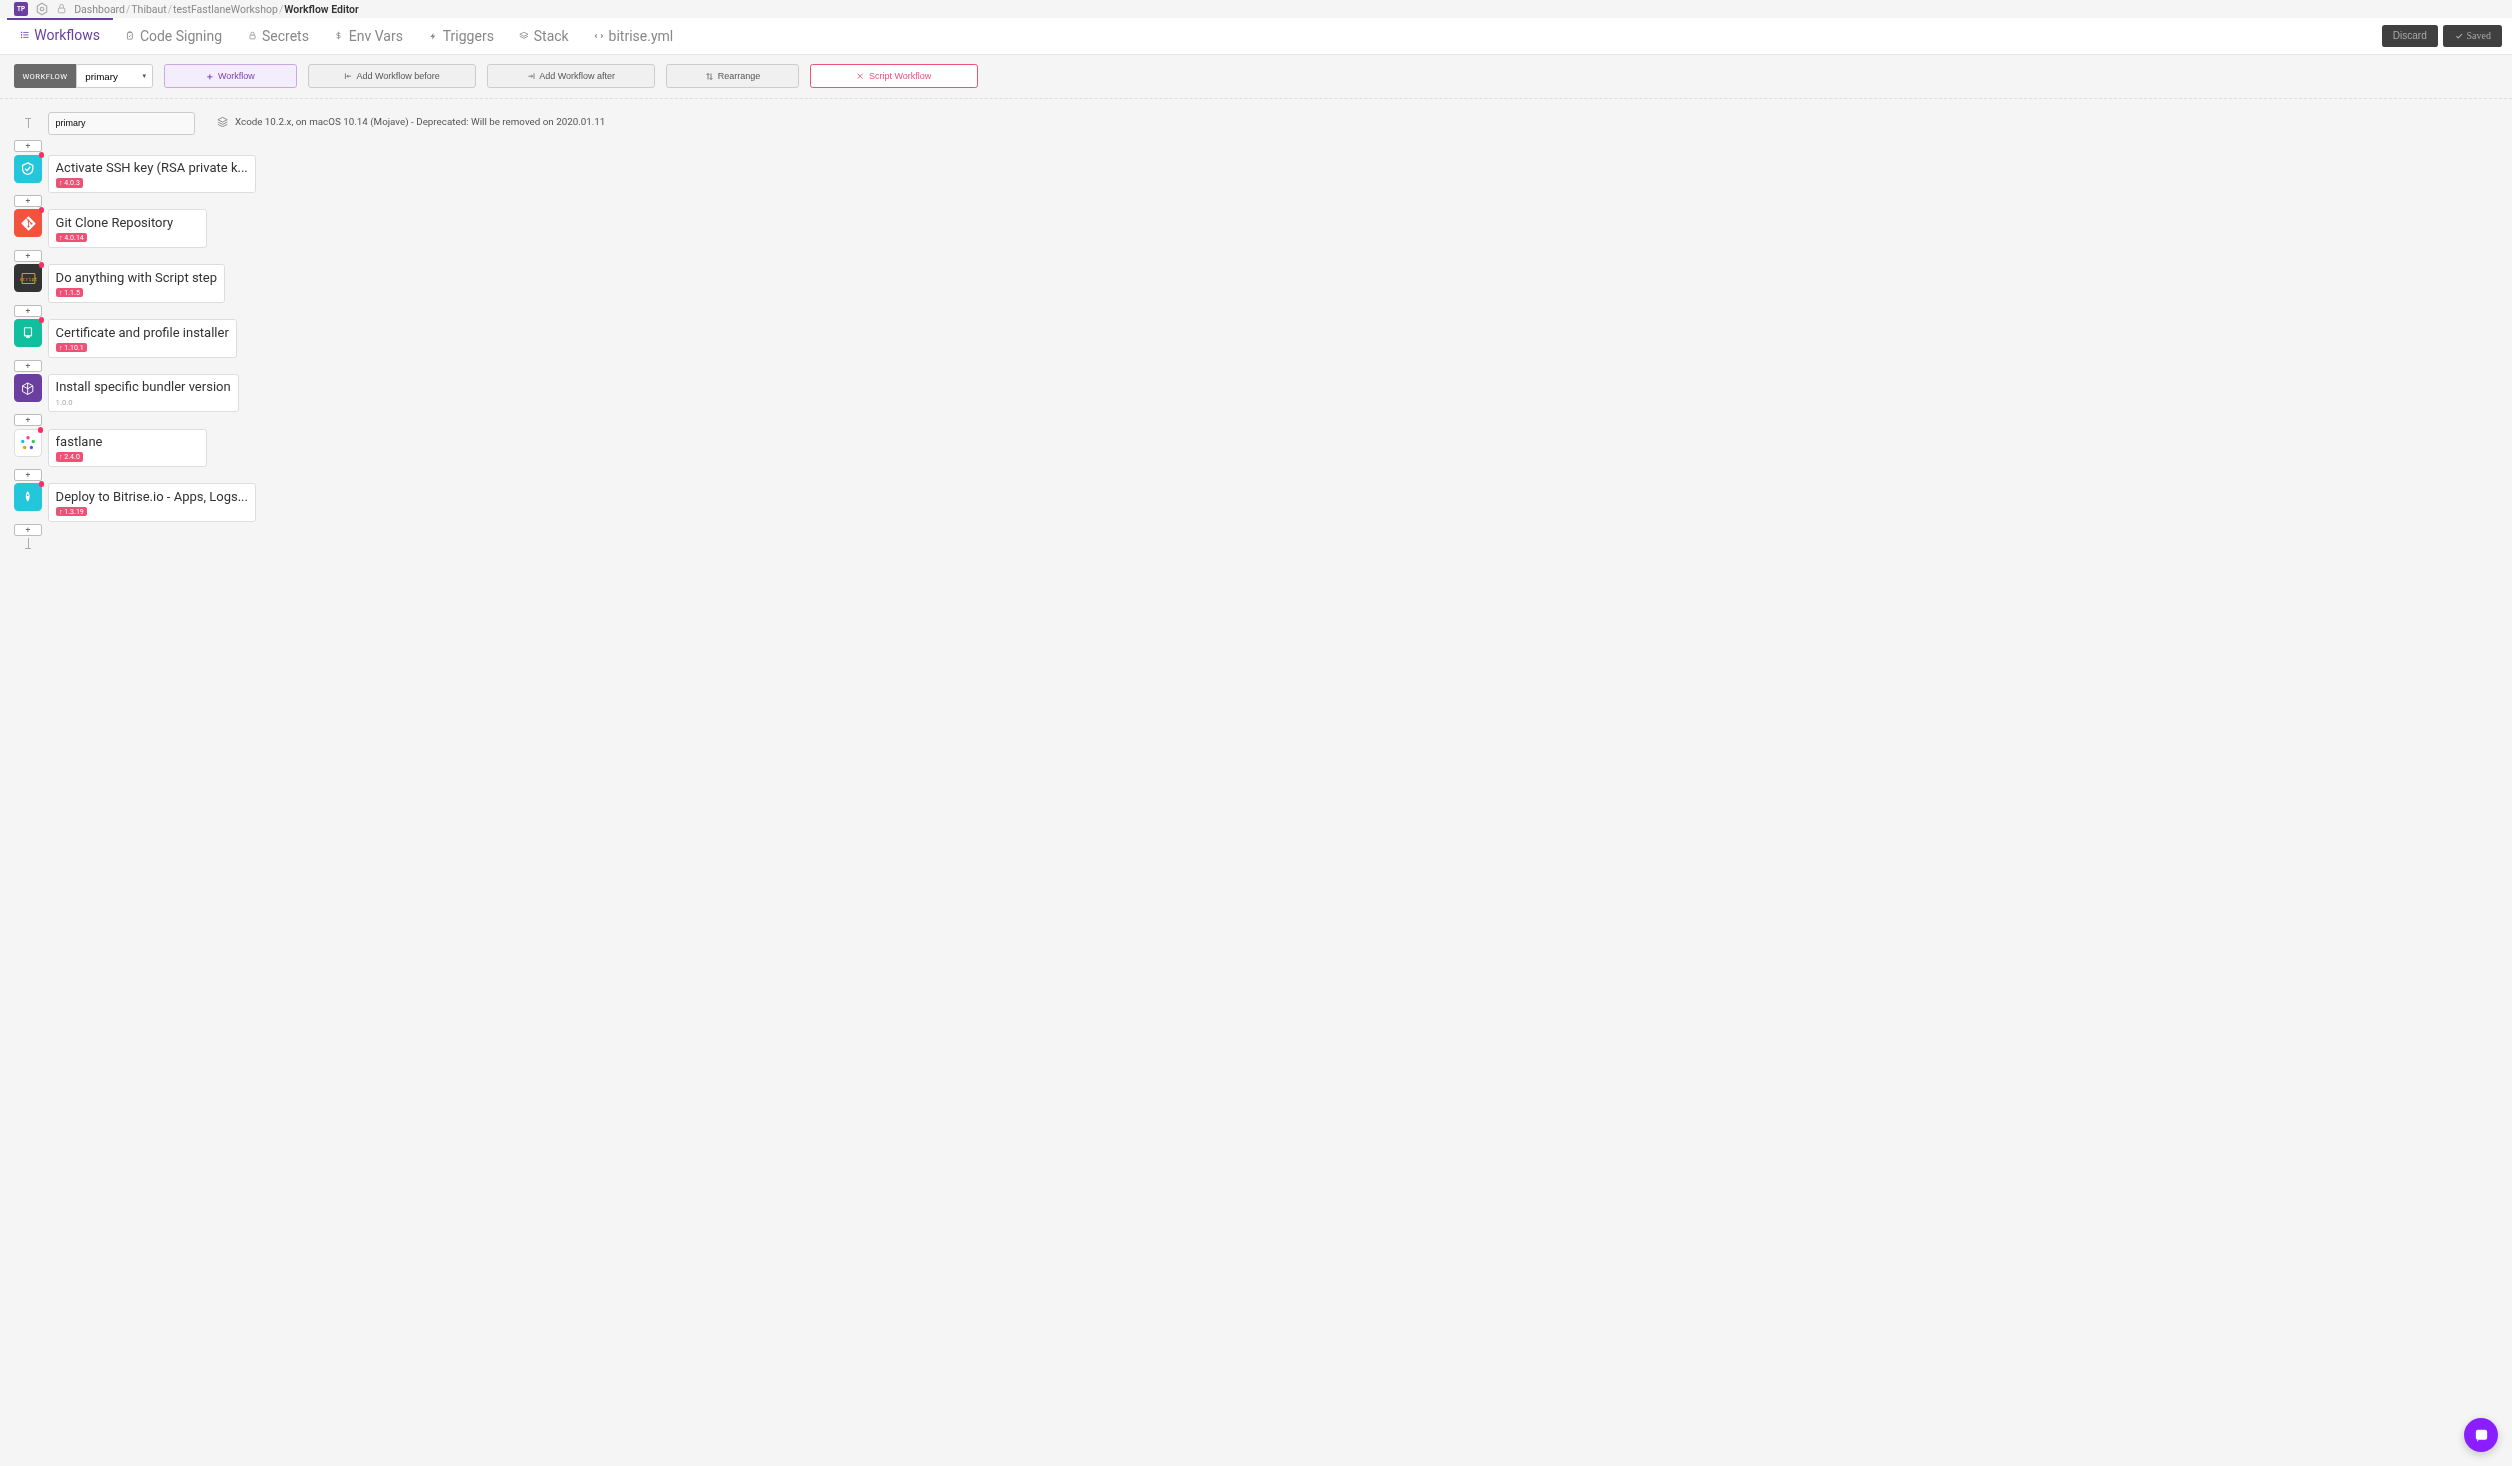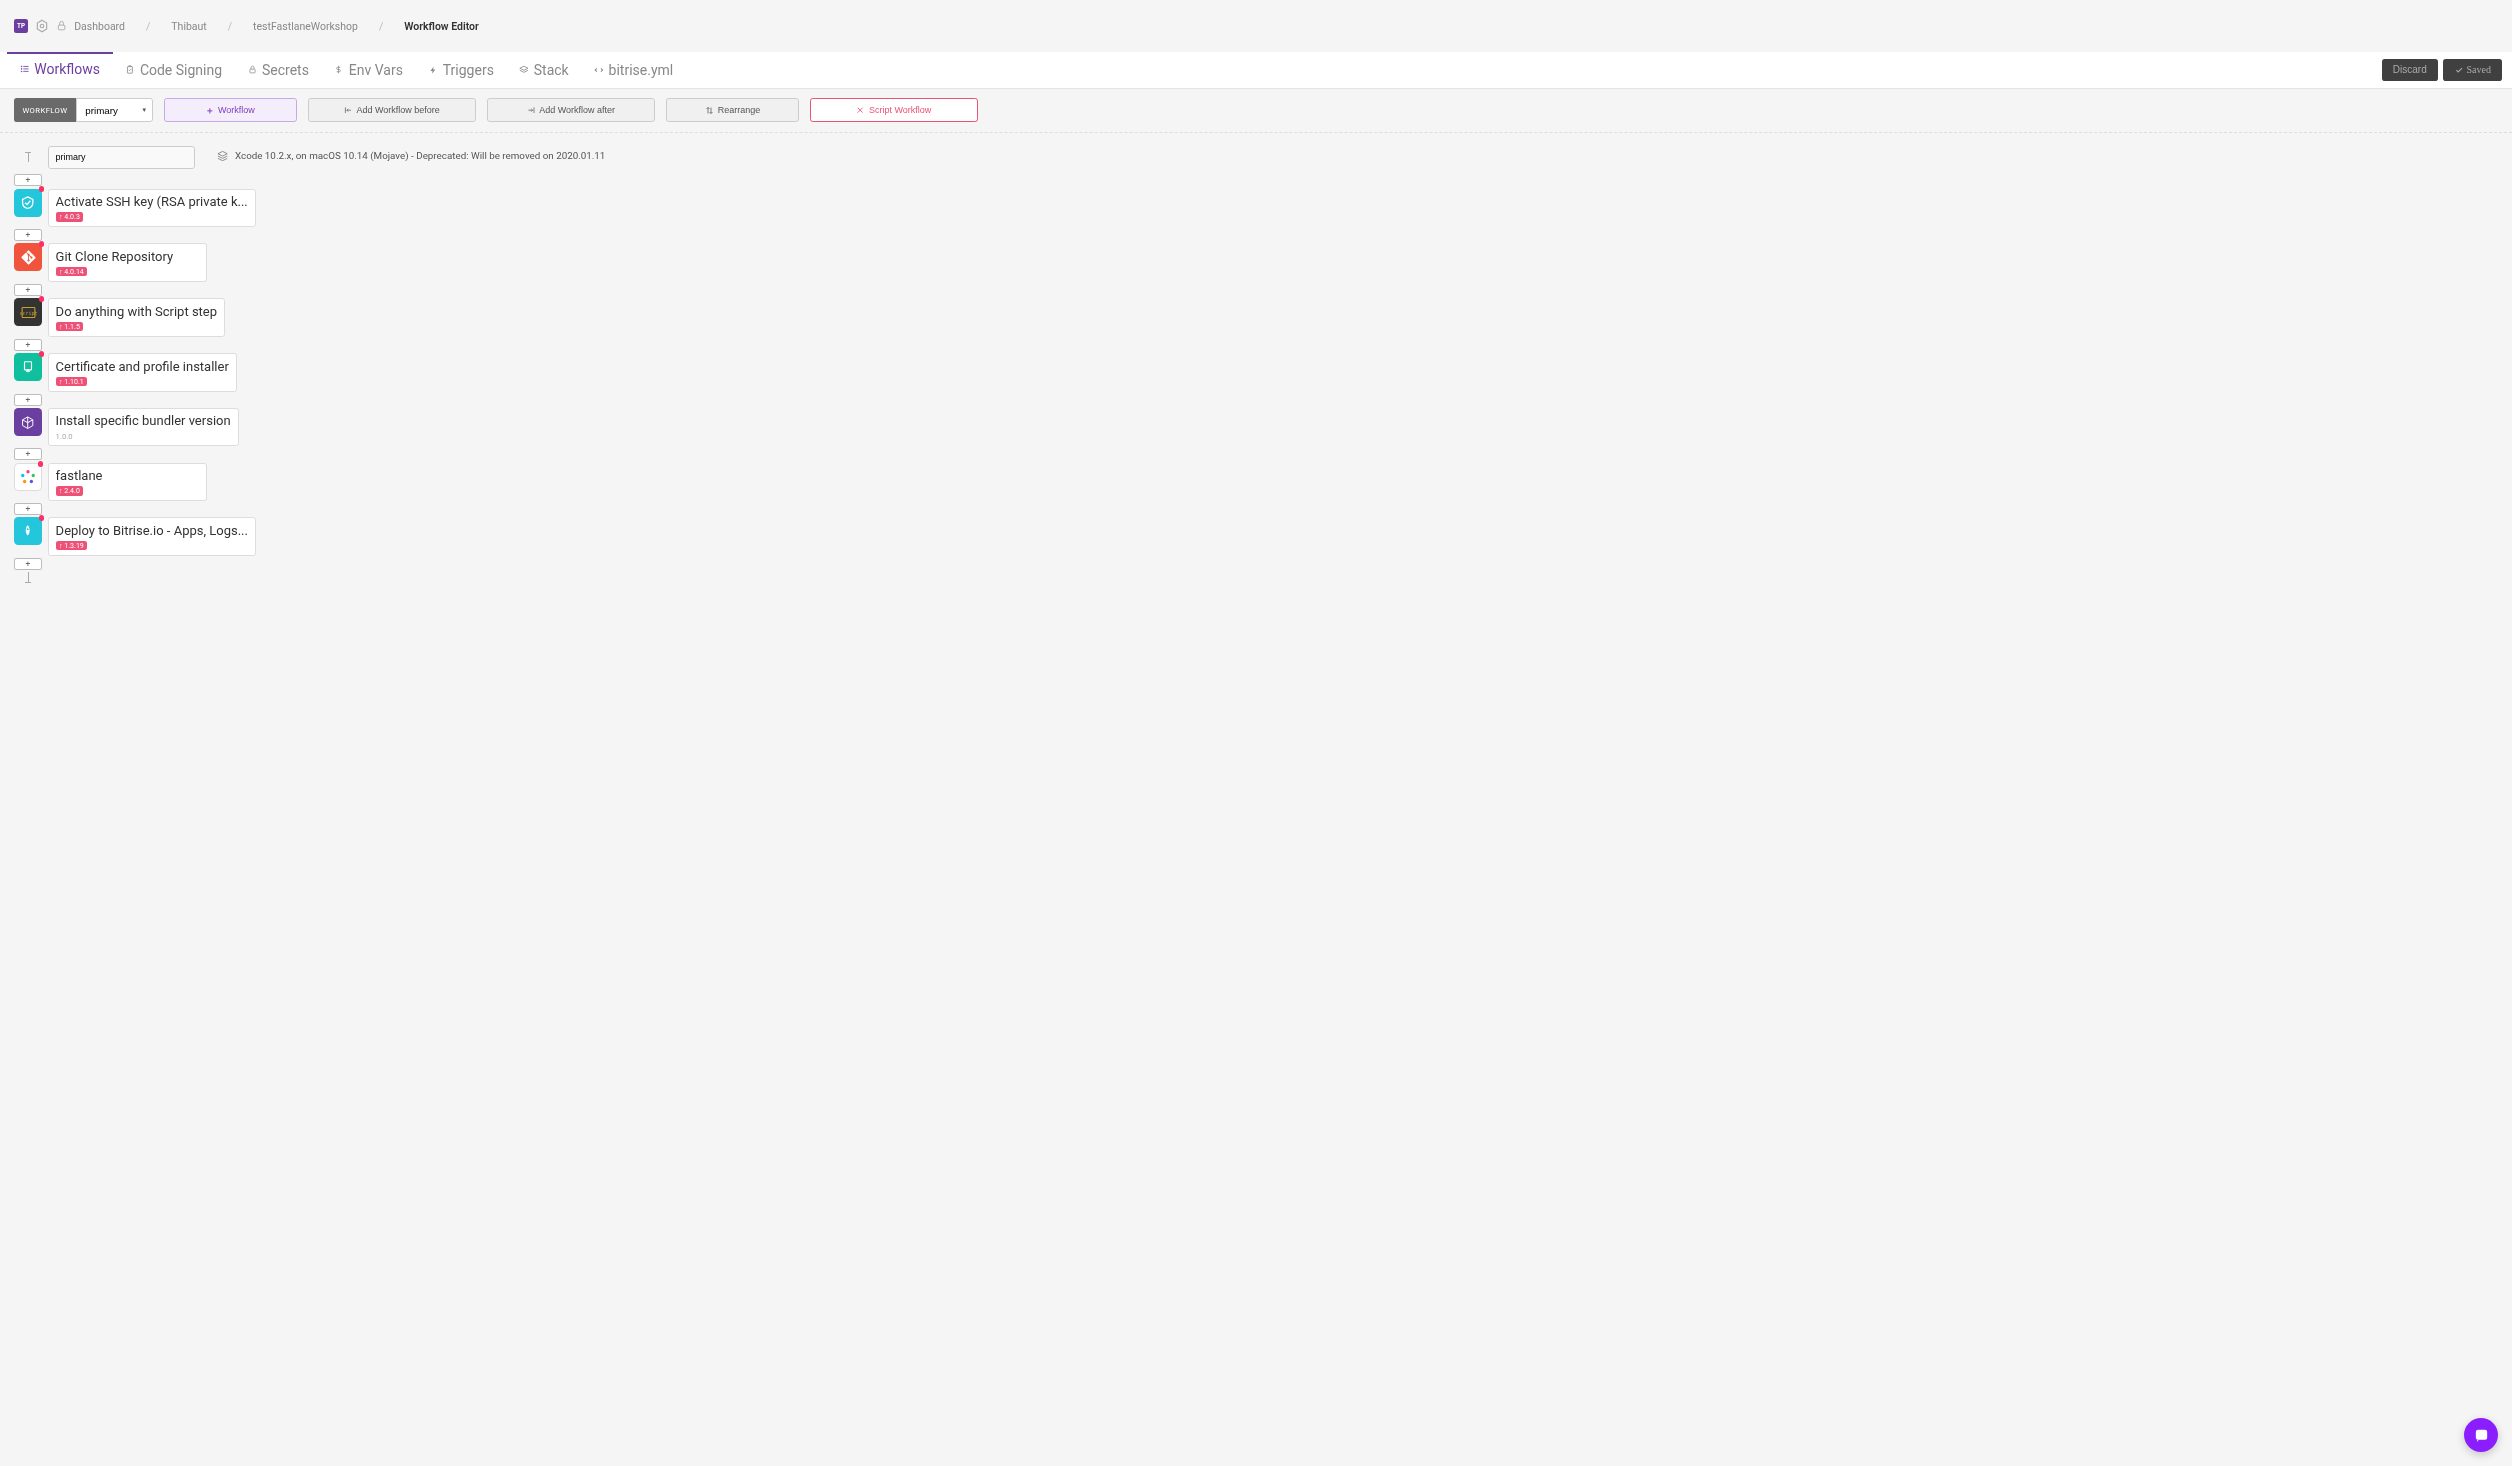--- a/index.html
+++ b/index.html
@@ -1,20 +1,20 @@
 <!DOCTYPE html>
 <html style="font-size:11.2px"><head>
 <meta charset="utf-8">
 <style>
 * { box-sizing: border-box; margin: 0; padding: 0; }
 body { font-family: -apple-system, BlinkMacSystemFont, "Segoe UI", Roboto, sans-serif; background: #f5f5f5; color: #333; font-size: 9px; }
 
-.top-bar { padding: 19px 14px; display: flex; align-items: center; gap: 7px; }
+.top-bar { padding: 2px 14px; display: flex; align-items: center; gap: 7px; }
 .avatar { width: 14px; height: 14px; background: #6b3fa0; color: #fff; border-radius: 2.1px; font-size: 6.3px; display: flex; align-items: center; justify-content: center; font-weight: bold; }
-.breadcrumb { display: flex; align-items: flex-start; gap: 21px; color: #888; font-size: 10.5px; }
+.breadcrumb { display: flex; align-items: flex-start; gap: 1px; color: #888; font-size: 10.5px; }
 .breadcrumb .sep { color: #bbb; }
 .breadcrumb .current { color: #333; font-weight: 600; }
 .breadcrumb .link { cursor: pointer; }
 
 .tabs-bar { background: #fff; display: flex; align-items: center; padding: 0 7px; border-bottom: 0.7px solid #e5e5e5; }
 .tab { padding: 9.8px 12.6px; display: flex; align-items: center; gap: 4.9px; color: #888; cursor: pointer; font-size: 14px; }
 .tab.active { color: #6b3fa0; border-top: 2.1px solid #6b3fa0; margin-top: -0.7px; padding-top: 7.7px; background: #fff; }
 .tab-icon { width: 9.8px; height: 9.8px; display: inline-flex; align-items: center; justify-content: center; }
 .tabs-spacer { flex: 1; }
 .btn-discard, .btn-saved { padding: 5.6px 11.2px; background: #404040; color: #aaa; border: none; border-radius: 2.8px; font-size: 10px; margin: 0 2.8px; cursor: pointer; }

